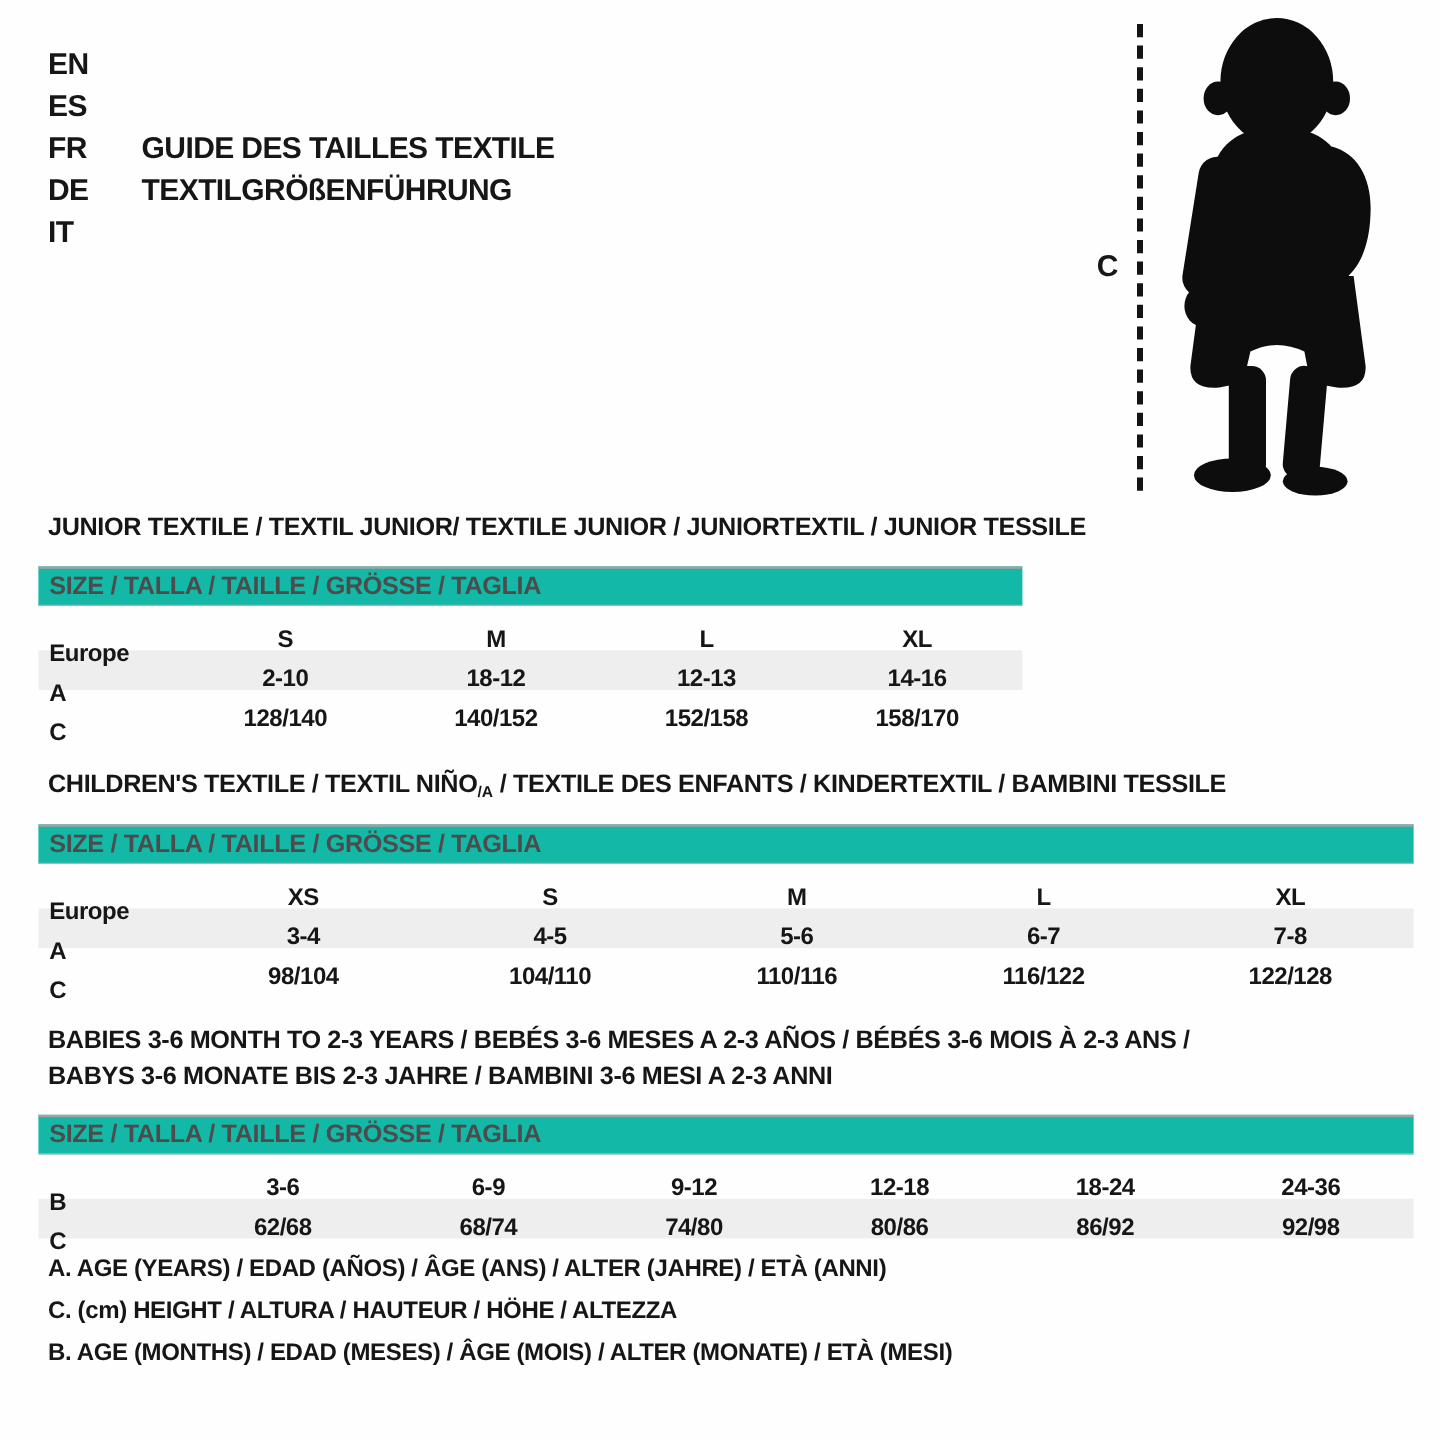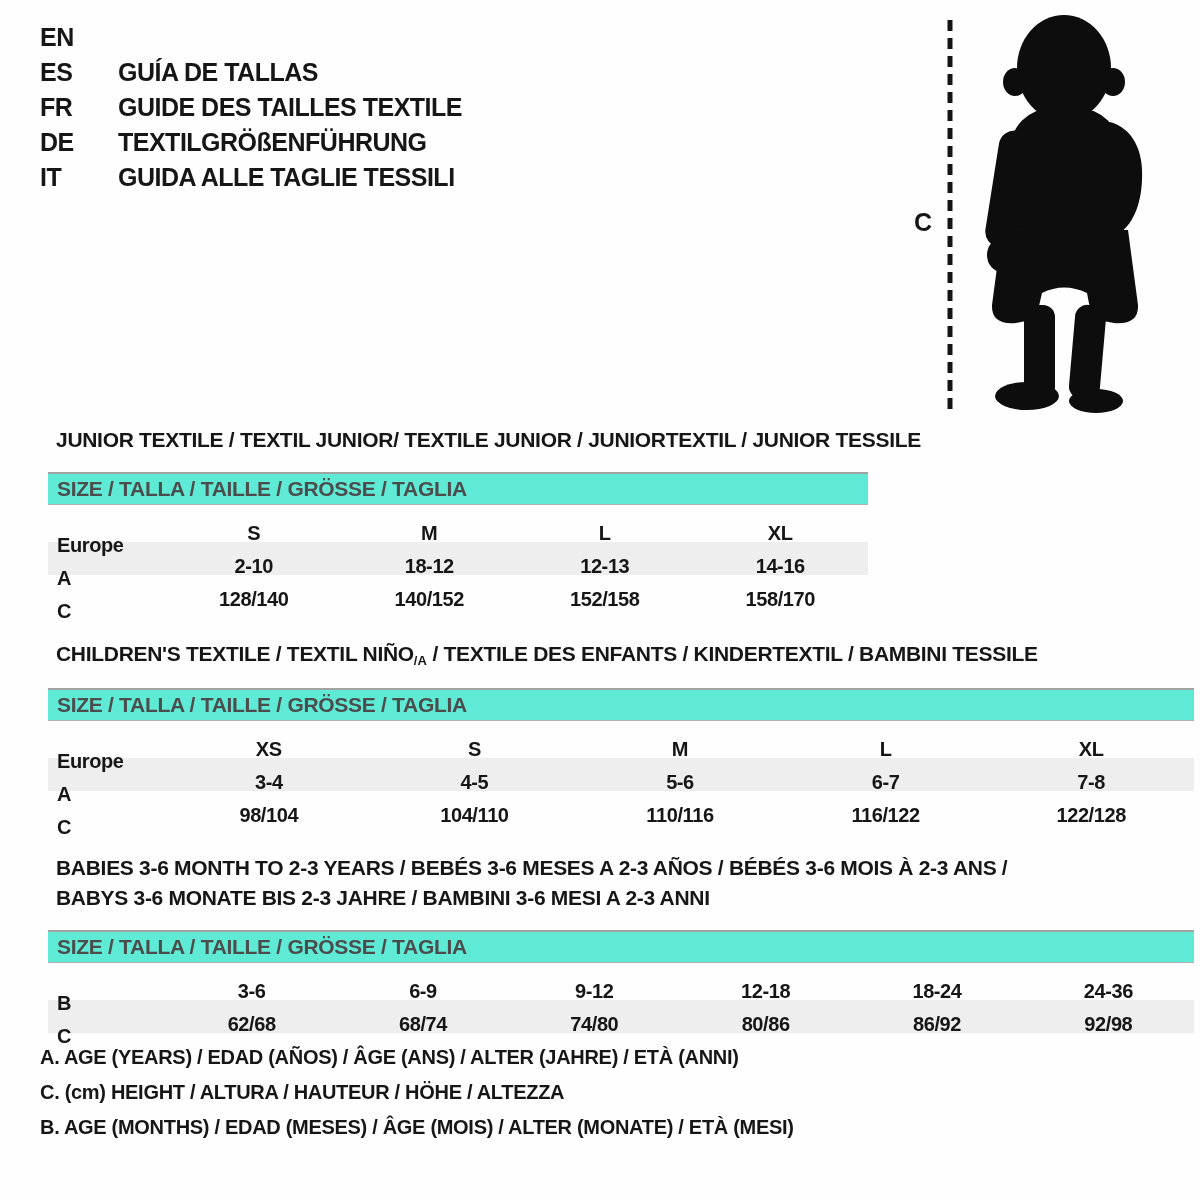--- a/index.html
+++ b/index.html
@@ -1,36 +1,36 @@
 <!DOCTYPE html>
 <html><head>
 <meta charset="utf-8">
 <style>
   * { margin:0; padding:0; box-sizing:border-box; }
   html,body { width:1200px; height:1200px; }
   body { background:#ffffff; font-family:"Liberation Sans", sans-serif; color:#161616; }
   .page { position:relative; width:1200px; height:1200px; background:#fefefe; overflow:hidden; }
 
   
-  .lang-block { position:absolute; left:40px; top:20px; }
+  .lang-block { position:absolute; left:40px; top:37px; }
   .lang-row { display:flex; align-items:center; height:35px; }
   .lang-code { width:78px; font-size:25px; font-weight:bold; letter-spacing:-0.5px; }
   .lang-label { font-size:25px; font-weight:bold; letter-spacing:-0.5px; white-space:nowrap; }
 
   
   .figure-area { position:absolute; left:900px; top:8px; width:300px; height:420px; }
   .measure-label { position:absolute; left:14px; top:200px; font-size:25px; font-weight:bold; }
   .figure-svg { position:absolute; left:0; top:0; }
 
   
-  .content { position:absolute; left:48px; top:428px; width:1146px; }
+  .content { position:absolute; left:32px; top:428px; width:1146px; }
   .section-title { font-size:21px; font-weight:bold; letter-spacing:-0.3px; margin-left:8px; white-space:nowrap; }
   .subscript { font-size:13px; font-weight:bold; vertical-align:-4px; letter-spacing:0; }
   .size-table { margin-top:20px; }
-  .size-bar { background:#5eead4; border-top:2px solid #a2a2a2; border-bottom:1px solid #b2b2b2;
+  .size-bar { background:#14b8a6; border-top:2px solid #a2a2a2; border-bottom:1px solid #b2b2b2;
               height:33px; display:flex; align-items:center; padding-left:9px;
               font-size:21px; font-weight:bold; color:#4c4c4c; letter-spacing:-0.3px; margin-bottom:4px; }
   .trow { display:grid; align-items:center; height:33px; font-size:20px; font-weight:bold; letter-spacing:-0.4px; }
   .trow.shade { background:#eeeeee; }
   .trow .rlabel { padding-left:9px; text-align:left;margin-top:25px; }
   .trow .cell { text-align:center; }
   .cols4 { grid-template-columns:118px repeat(4,1fr); }
   .cols5 { grid-template-columns:118px repeat(5,1fr); }
   .cols6 { grid-template-columns:118px repeat(6,1fr); }
   .t1 { width:820px; }
@@ -47,33 +47,31 @@
 <body>
 
 <div class="page">
 
   <div class="lang-block">
     <div class="lang-row">
       <span class="lang-code">EN</span>
     </div>
     <div class="lang-row">
       <span class="lang-code">ES</span>
-      <span class="lang-label">GUÍA DE TALLAS</span>
     </div>
     <div class="lang-row">
       <span class="lang-code">FR</span>
       <span class="lang-label">GUIDE DES TAILLES TEXTILE</span>
     </div>
     <div class="lang-row">
       <span class="lang-code">DE</span>
       <span class="lang-label">TEXTILGRÖßENFÜHRUNG</span>
     </div>
     <div class="lang-row">
       <span class="lang-code">IT</span>
-      <span class="lang-label">GUIDA ALLE TAGLIE TESSILI</span>
     </div>
   </div>
 
   <div class="figure-area">
     <span class="measure-label">C</span>
     <svg class="figure-svg" width="260" height="412" viewBox="0 0 260 412">
       <line x1="50" y1="12" x2="50" y2="402" stroke="#141414" stroke-width="5" stroke-dasharray="11 7"></line>
       <g transform="translate(72,0)" fill="#0d0d0d">
         <ellipse cx="92" cy="60" rx="47" ry="53"></ellipse>
         <ellipse cx="43" cy="74" rx="12" ry="14"></ellipse>

